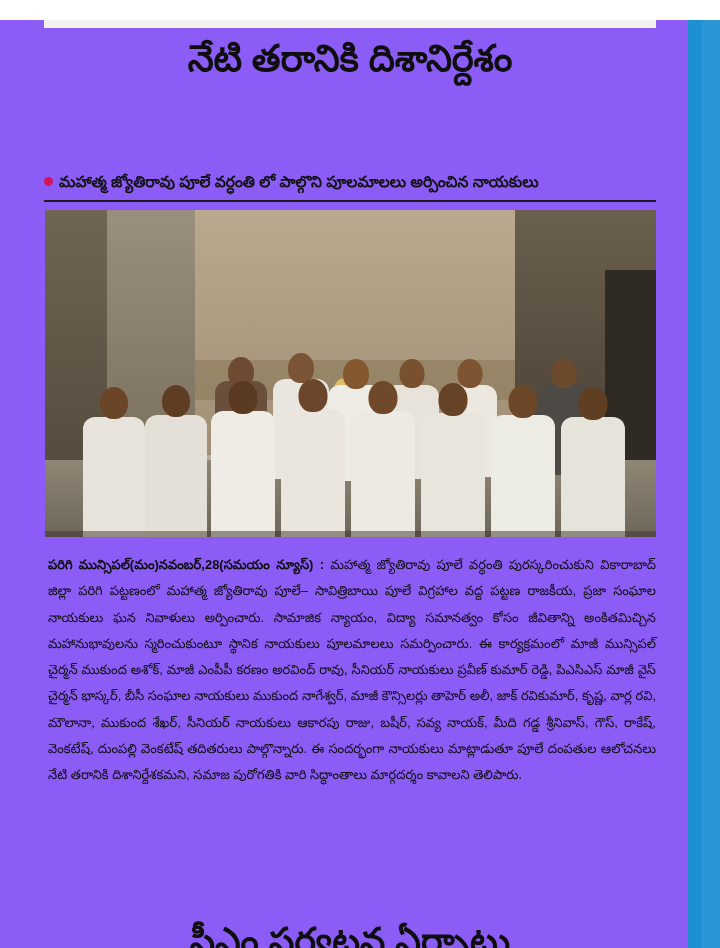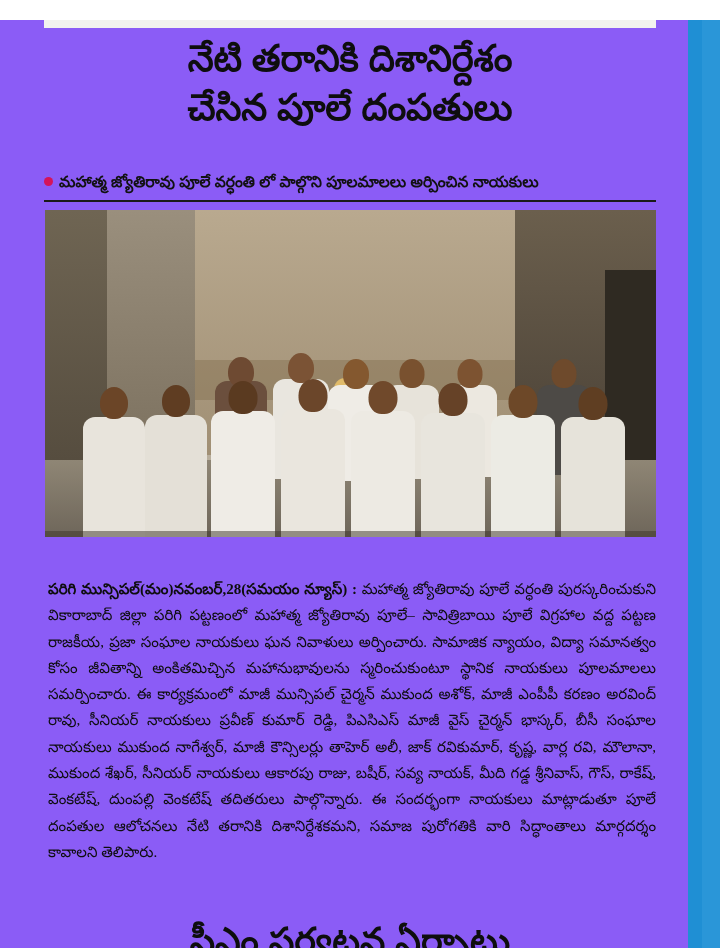--- a/index.html
+++ b/index.html
@@ -174,27 +174,27 @@
     border-radius: 12px 12px 0 0;
   }
   .photo-credit-strip {
     position: absolute; left: 0; bottom: 0; width: 611px; height: 6px;
     background: rgba(60,52,40,0.5);
   }
   
   .article {
     position: absolute;
     left: 48px;
-    top: 556px;
+    top: 532px;
     width: 608px;
-    font-size: 15px;
+    font-size: 13px;
     line-height: 26.3px;
     color: #0d0d0d;
     text-align: justify;
-    font-family: Liberation Serif, serif;
+    font-family: Liberation Sans, sans-serif;
   }
   .article b.dateline {
     font-weight: bold;
   }
   .bottom-headline {
     position: absolute;
     left: 44px;
     top: 898px;
     width: 612px;
     text-align: center;
@@ -208,21 +208,20 @@
 <body>
 
 <div class="page">
 
   <div class="content">
 
     <div class="top-strip"></div>
 
     <div class="headline">
       <div>నేటి తరానికి దిశానిర్దేశం</div>
-      <div>చేసిన పూలే దంపతులు</div>
     </div>
 
     <div class="subhead-wrap">
       <span class="subhead">
         <span class="bullet-dot"></span><span>మహాత్మ జ్యోతిరావు పూలే వర్ధంతి లో పాల్గొని పూలమాలలు అర్పించిన నాయకులు</span>
       </span>
     </div>
 
     <div class="rule"></div>
 

